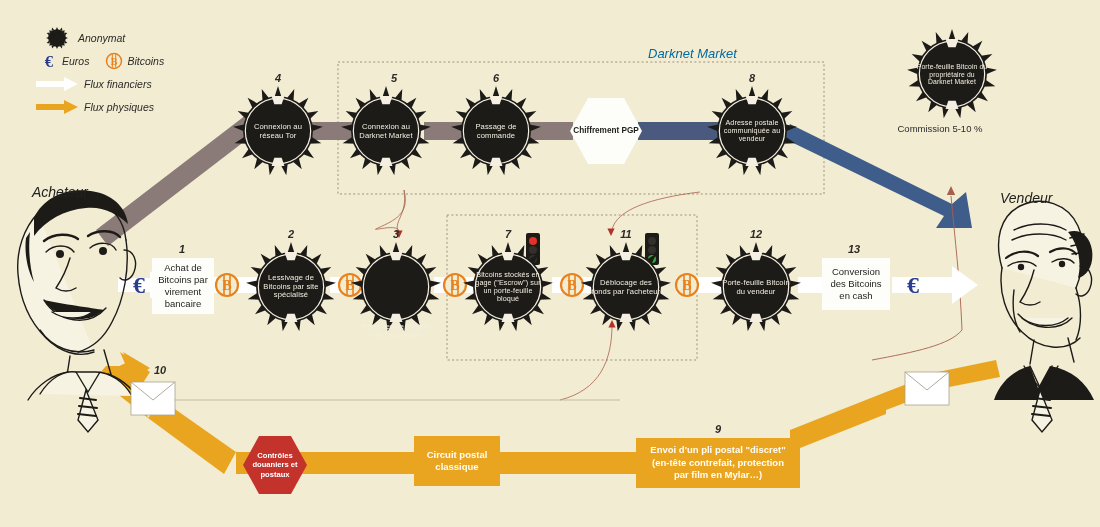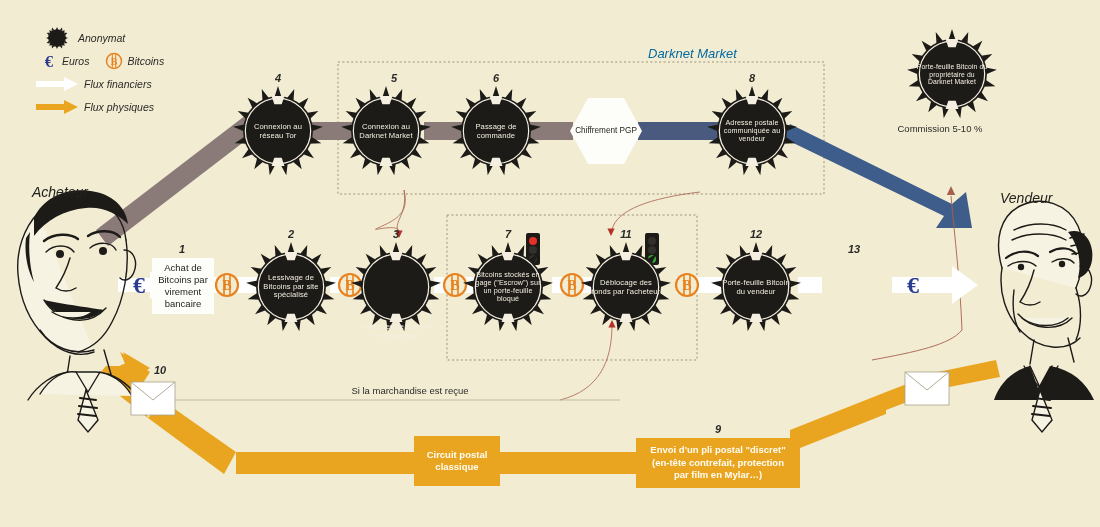--- a/index.html
+++ b/index.html
@@ -389,21 +389,21 @@
           <path d="M43,12 L57,12 L54,21 L46,21 Z" fill="#f4efe0"></path>
           <path d="M43,88 L57,88 L54,79 L46,79 Z" fill="#f4efe0"></path>
         </svg>
       <div class="glabel" style="font-size:7.6px;">Passage de commande</div>
     </div>
 
     <div class="hex" style="left:570px; top:98px; width:72px; height:66px;">
       <svg width="72" height="66" viewBox="0 0 72 66" style="position:absolute;left:0;top:0;">
         <polygon points="18,0 54,0 72,33 54,66 18,66 0,33" fill="#fdfdfa"></polygon>
       </svg>
-      <div class="hlabel" style="font-size:8.2px; color:#1d1d1b; text-align:center;">Chiffrement PGP</div>
+      <div class="hlabel" style="font-size:8.2px; color:#1d1d1b; text-align:center;font-weight:bold;">Chiffrement PGP</div>
     </div>
 
     <div class="num" style="left:722px; top:72px;">8</div>
     <div class="gear" style="--d:92px; left:706px; top:85px;">
       <svg class="gsvg gear-shape" width="92" height="92" viewBox="0 0 100 100">
           <path d="M45.86911921782811,14.237787764688228 L50,1 L54.1308807821719,14.237787764688228 Z M59.06686952206718,15.160483971934838 L67.70084164317049,4.308860759186565 L66.77073274677805,18.14497648507937 Z M71.04008885609267,20.788449871194352 L83.0110865386813,13.788563056187705 L77.14560432409363,26.354362645939332 Z M80.17172760294577,30.361597482136162 L93.86300127639805,28.158820566949625 L83.85431161845418,37.7572231564649 Z M85.22850734970689,42.587020173260434 L98.7909746384567,45.478850386298205 L85.99080653552585,50.81353851927828 Z M85.52748197099207,55.813606866725124 L97.12945651546814,63.409486513532066 L83.26654359803113,63.75998099709057 Z M81.02827328752117,68.25503373853086 L89.10284413673173,79.52909718258356 L76.04944961134075,74.84806179455894 Z M72.33852436297292,78.23101714931408 L75.79517598099045,91.66063965075108 L65.31423310965552,82.58027415880858 Z M60.63183394116856,84.39424526061615 L59.00372637301194,98.16568188451119 L52.51074456741622,85.91233996437978 Z M47.48925543258379,85.91233996437978 L40.996273626988064,98.16568188451119 L39.36816605883145,84.39424526061615 Z M34.68576689034449,82.58027415880859 L24.204824019009557,91.6606396507511 L27.66147563702708,78.23101714931407 Z M23.95055038865927,74.84806179455896 L10.897155863268267,79.52909718258357 L18.971726712478823,68.25503373853086 Z M16.733456401968866,63.75998099709058 L2.870543484531865,63.40948651353207 L14.47251802900793,55.813606866725124 Z M14.009193464474151,50.8135385192783 L1.2090253615433042,45.47885038629822 L14.771492650293112,42.58702017326044 Z M16.145688381545824,37.75722315646493 L6.136998723601934,28.15882056694965 L19.82827239705423,30.361597482136172 Z M22.854395675906346,26.354362645939357 L16.988913461318667,13.788563056187726 L28.95991114390732,20.788449871194363 Z M33.22926725322194,18.144976485079376 L32.29915835682951,4.308860759186565 L40.933130477932835,15.16048397193483 Z " fill="#1d1b18"></path>
           <circle cx="50" cy="50" r="38" fill="#1d1b18"></circle>
           <circle cx="50" cy="50" r="35.5" fill="none" stroke="#f4efe0" stroke-width="1.3"></circle>
           <path d="M43,12 L57,12 L54,21 L46,21 Z" fill="#f4efe0"></path>
           <path d="M43,88 L57,88 L54,79 L46,79 Z" fill="#f4efe0"></path>
@@ -482,24 +482,32 @@
           <path d="M45.86911921782811,14.237787764688228 L50,1 L54.1308807821719,14.237787764688228 Z M59.06686952206718,15.160483971934838 L67.70084164317049,4.308860759186565 L66.77073274677805,18.14497648507937 Z M71.04008885609267,20.788449871194352 L83.0110865386813,13.788563056187705 L77.14560432409363,26.354362645939332 Z M80.17172760294577,30.361597482136162 L93.86300127639805,28.158820566949625 L83.85431161845418,37.7572231564649 Z M85.22850734970689,42.587020173260434 L98.7909746384567,45.478850386298205 L85.99080653552585,50.81353851927828 Z M85.52748197099207,55.813606866725124 L97.12945651546814,63.409486513532066 L83.26654359803113,63.75998099709057 Z M81.02827328752117,68.25503373853086 L89.10284413673173,79.52909718258356 L76.04944961134075,74.84806179455894 Z M72.33852436297292,78.23101714931408 L75.79517598099045,91.66063965075108 L65.31423310965552,82.58027415880858 Z M60.63183394116856,84.39424526061615 L59.00372637301194,98.16568188451119 L52.51074456741622,85.91233996437978 Z M47.48925543258379,85.91233996437978 L40.996273626988064,98.16568188451119 L39.36816605883145,84.39424526061615 Z M34.68576689034449,82.58027415880859 L24.204824019009557,91.6606396507511 L27.66147563702708,78.23101714931407 Z M23.95055038865927,74.84806179455896 L10.897155863268267,79.52909718258357 L18.971726712478823,68.25503373853086 Z M16.733456401968866,63.75998099709058 L2.870543484531865,63.40948651353207 L14.47251802900793,55.813606866725124 Z M14.009193464474151,50.8135385192783 L1.2090253615433042,45.47885038629822 L14.771492650293112,42.58702017326044 Z M16.145688381545824,37.75722315646493 L6.136998723601934,28.15882056694965 L19.82827239705423,30.361597482136172 Z M22.854395675906346,26.354362645939357 L16.988913461318667,13.788563056187726 L28.95991114390732,20.788449871194363 Z M33.22926725322194,18.144976485079376 L32.29915835682951,4.308860759186565 L40.933130477932835,15.16048397193483 Z " fill="#1d1b18"></path>
           <circle cx="50" cy="50" r="38" fill="#1d1b18"></circle>
           <circle cx="50" cy="50" r="35.5" fill="none" stroke="#f4efe0" stroke-width="1.3"></circle>
           <path d="M43,12 L57,12 L54,21 L46,21 Z" fill="#f4efe0"></path>
           <path d="M43,88 L57,88 L54,79 L46,79 Z" fill="#f4efe0"></path>
         </svg>
       <div class="glabel" style="font-size:7.6px;">Porte-feuille Bitcoin du vendeur</div>
     </div>
 
     <div class="num" style="left:824px; top:243px;">13</div>
+    <div class="wbox" style="left:822px; top:258px; width:68px; height:52px;">
+      <span>Conversion des Bitcoins en cash</span>
+    </div>
 
     <div class="num" style="left:130px; top:364px;">10</div>
-    <div class="cap" style="left:300px; top:385px; width:220px;">Si la marchandise est reçue</div>
-
+
+    <div class="hex" style="left:243px; top:436px; width:64px; height:58px;">
+      <svg width="64" height="58" viewBox="0 0 64 58" style="position:absolute;left:0;top:0;">
+        <polygon points="16,0 48,0 64,29 48,58 16,58 0,29" fill="#c4332b"></polygon>
+      </svg>
+      <div class="hlabel" style="font-size:7.6px; color:#fff; text-align:center; font-weight:600;">Contrôles douaniers et postaux</div>
+    </div>
 
     <div class="obox" style="left:414px; top:436px; width:86px; height:50px;">
       <span>Circuit postal classique</span>
     </div>
 
     <div class="num" style="left:688px; top:423px;">9</div>
     <div class="obox" style="left:636px; top:438px; width:164px; height:50px;">
       <span>Envoi d'un pli postal "discret" (en-tête contrefait, protection par film en Mylar…)</span>
     </div>
 

